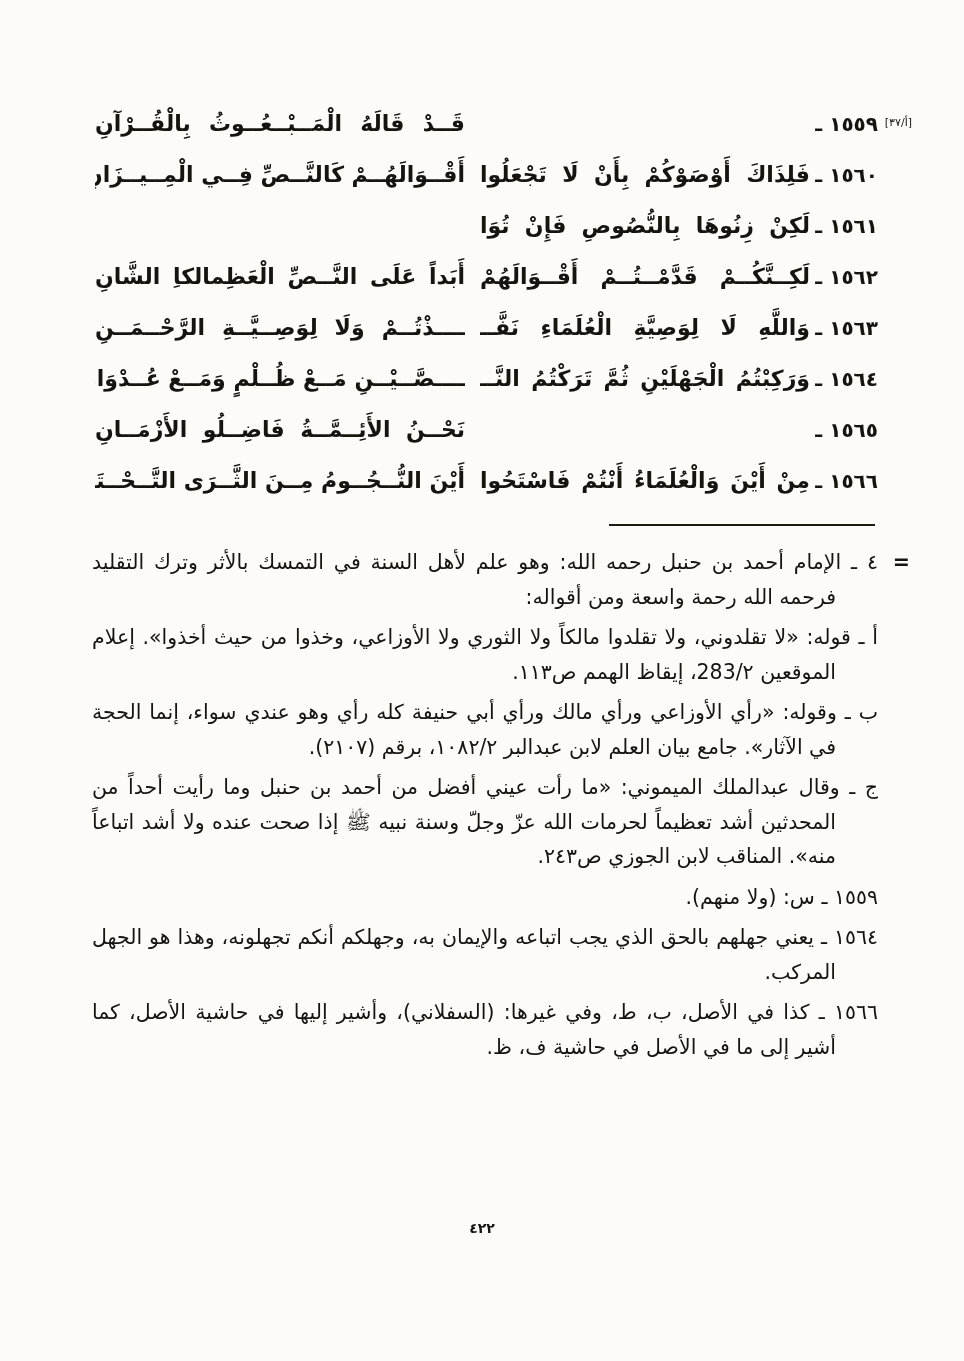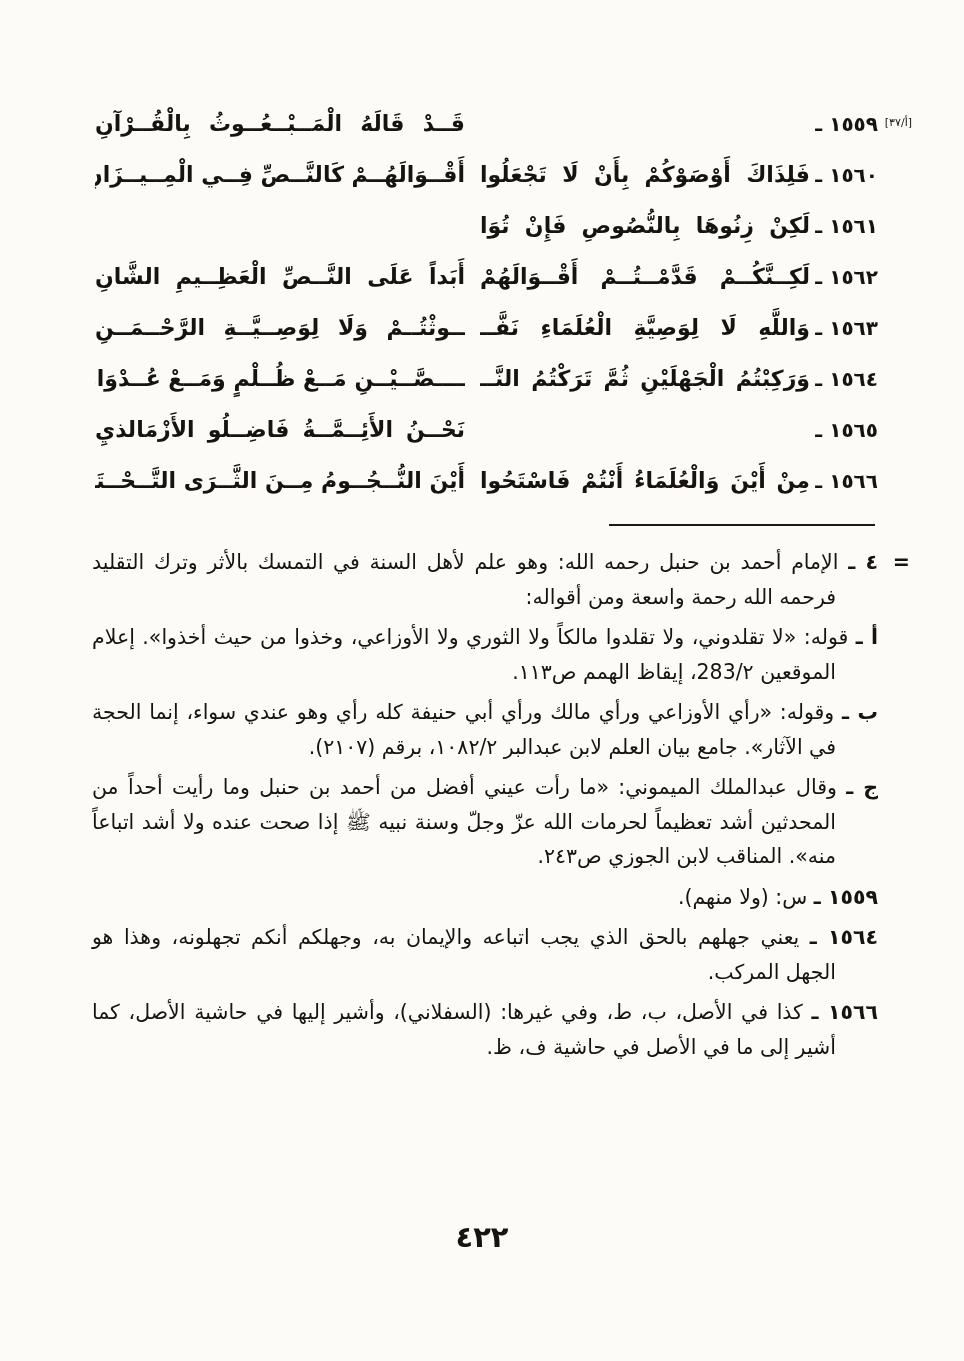--- a/index.html
+++ b/index.html
@@ -48,31 +48,31 @@
     position: absolute; top: 545px; right: 86px;
     width: 786px;
     font-size: 20.5px; line-height: 34.5px;
     text-align: justify;
   }
   .footnotes p {
     margin: 0 0 6px 0;
     padding-right: 42px; text-indent: -42px; 
     position: relative;
   }
-  .fn-marker { font-weight: 700; }
+  .fn-marker { font-weight: 400; }
   .cont-mark {
     position: absolute; right: -32px; top: 0;
     text-indent: 0; font-weight: 700;
   }
 
   
   .pageno {
     position: absolute; top: 1220px; left: 0; width: 100%;
     text-align: center;
-    font-size: 29px; font-weight: 700;
+    font-size: 14px; font-weight: 700;
   }
 </style>
 </head>
 <body>
 
 <div class="page">
 
   <div class="poem">
 
     <div class="verse">
@@ -94,41 +94,41 @@
     <div class="verse">
       <span class="v-num">١٥٦١ ـ</span>
       <span class="hemi h1">لَكِنْ زِنُوهَا بِالنُّصُوصِ فَإِنْ تُوَا</span>
       <span class="sp"></span>
     </div>
 
     <div class="verse">
       <span class="v-num">١٥٦٢ ـ</span>
       <span class="hemi h1">لَكِــنَّكُــمْ قَدَّمْــتُــمْ أَقْــوَالَهُمْ</span>
       <span class="sp"></span>
-      <span class="hemi h2">أَبَداً عَلَى النَّــصِّ الْعَظِــيمِ الشَّانِ</span>
+      <span class="hemi h2">أَبَداً عَلَى النَّــصِّ الْعَظِمالكاِ الشَّانِ</span>
     </div>
 
     <div class="verse">
       <span class="v-num">١٥٦٣ ـ</span>
       <span class="hemi h1">وَاللَّهِ لَا لِوَصِيَّةِ الْعُلَمَاءِ نَفَّــ</span>
       <span class="sp"></span>
-      <span class="hemi h2">ــوثْتُــمْ وَلَا لِوَصِــيَّــةِ الرَّحْــمَــنِ</span>
+      <span class="hemi h2">ــــذْتُــمْ وَلَا لِوَصِــيَّــةِ الرَّحْــمَــنِ</span>
     </div>
 
     <div class="verse">
       <span class="v-num">١٥٦٤ ـ</span>
       <span class="hemi h1">وَرَكِبْتُمُ الْجَهْلَيْنِ ثُمَّ تَرَكْتُمُ النَّــ</span>
       <span class="sp"></span>
       <span class="hemi h2">ــــصَّــيْــنِ مَــعْ ظُــلْمٍ وَمَــعْ عُــدْوَانِ</span>
     </div>
 
     <div class="verse">
       <span class="v-num">١٥٦٥ ـ</span>
       <span class="sp"></span>
-      <span class="hemi h2">نَحْــنُ الأَئِــمَّــةُ فَاضِــلُو الأَزْمَالذيِ</span>
+      <span class="hemi h2">نَحْــنُ الأَئِــمَّــةُ فَاضِــلُو الأَزْمَــانِ</span>
     </div>
 
     <div class="verse">
       <span class="v-num">١٥٦٦ ـ</span>
       <span class="hemi h1">مِنْ أَيْنَ وَالْعُلَمَاءُ أَنْتُمْ فَاسْتَحُوا</span>
       <span class="sp"></span>
       <span class="hemi h2">أَيْنَ النُّــجُــومُ مِــنَ الثَّــرَى التَّــحْــتَــانِــي</span>
     </div>
 
   </div>

